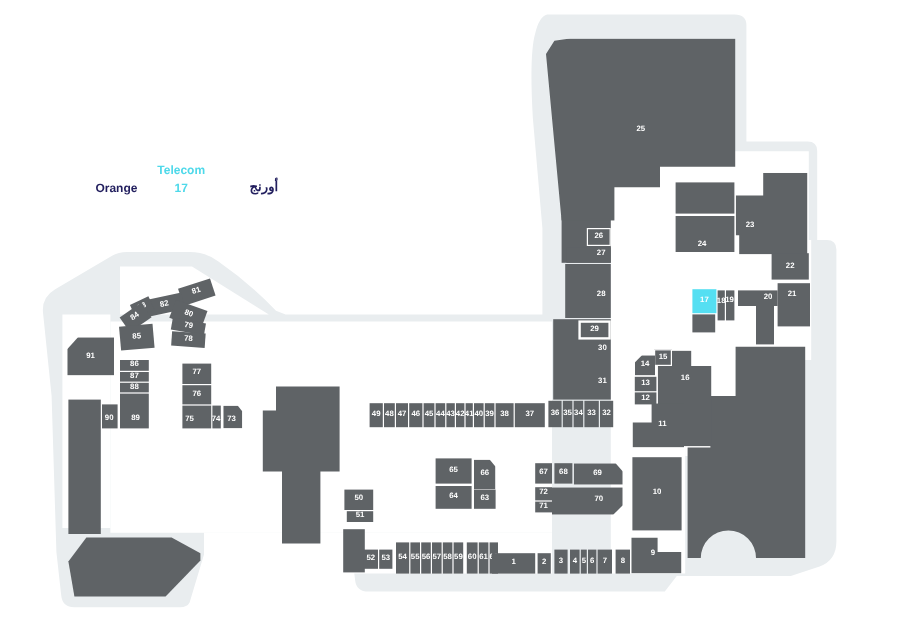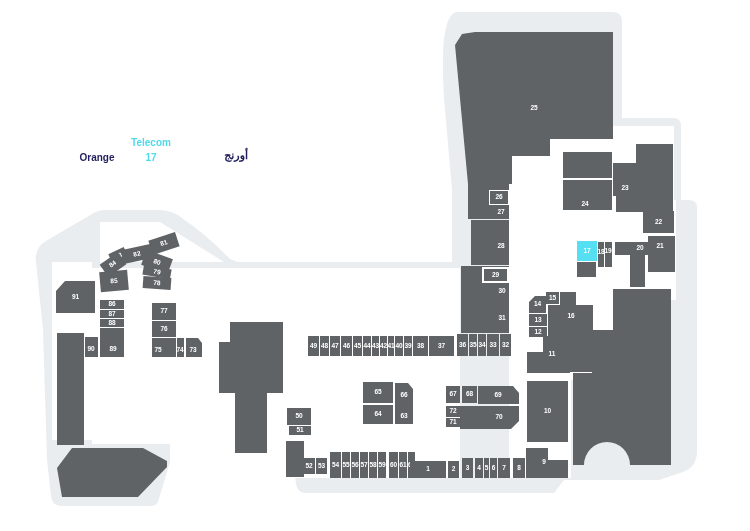--- a/index.html
+++ b/index.html
@@ -18,21 +18,21 @@
   .unit.hl{background:var(--hl);}
   .unit.b1{border:1px solid #fff;}
   .unit.b2{border:2px solid #fff;}
   .unit .abs-label{position:absolute;transform:translate(-50%,-50%);}
   .legend{position:absolute;font-weight:bold;}
   .legend.navy{color:var(--navy);}
   .legend.cyan{color:var(--cyan);}
   #store-en{left:72px;top:152px;width:50px;text-align:center;font-size:10px;}
   #store-type{left:125px;top:137px;width:52px;text-align:center;font-size:10px;}
   #store-unit{left:125px;top:152px;width:52px;text-align:center;font-size:10px;}
-  #store-ar{left:208px;top:149px;width:40px;text-align:right;font-size:11px;direction:rtl;}
+  #store-ar{left:208px;top:149px;width:40px;text-align:left;font-size:11px;direction:rtl;}
 </style>
 </head>
 <body>
 
 <div class="stage">
 
   <svg class="floor-svg" viewBox="0 0 750 531">
 
     <path class="floor-fill" d="M 456 12 L 612 12 Q 622 12 622 21 L 622 118 L 673 118 Q 681 118 681 126
       L 681 200 L 689 200 Q 697 200 697 208 L 697 451 Q 697 467 683 472 L 659 480 L 564 480 L 554 493

